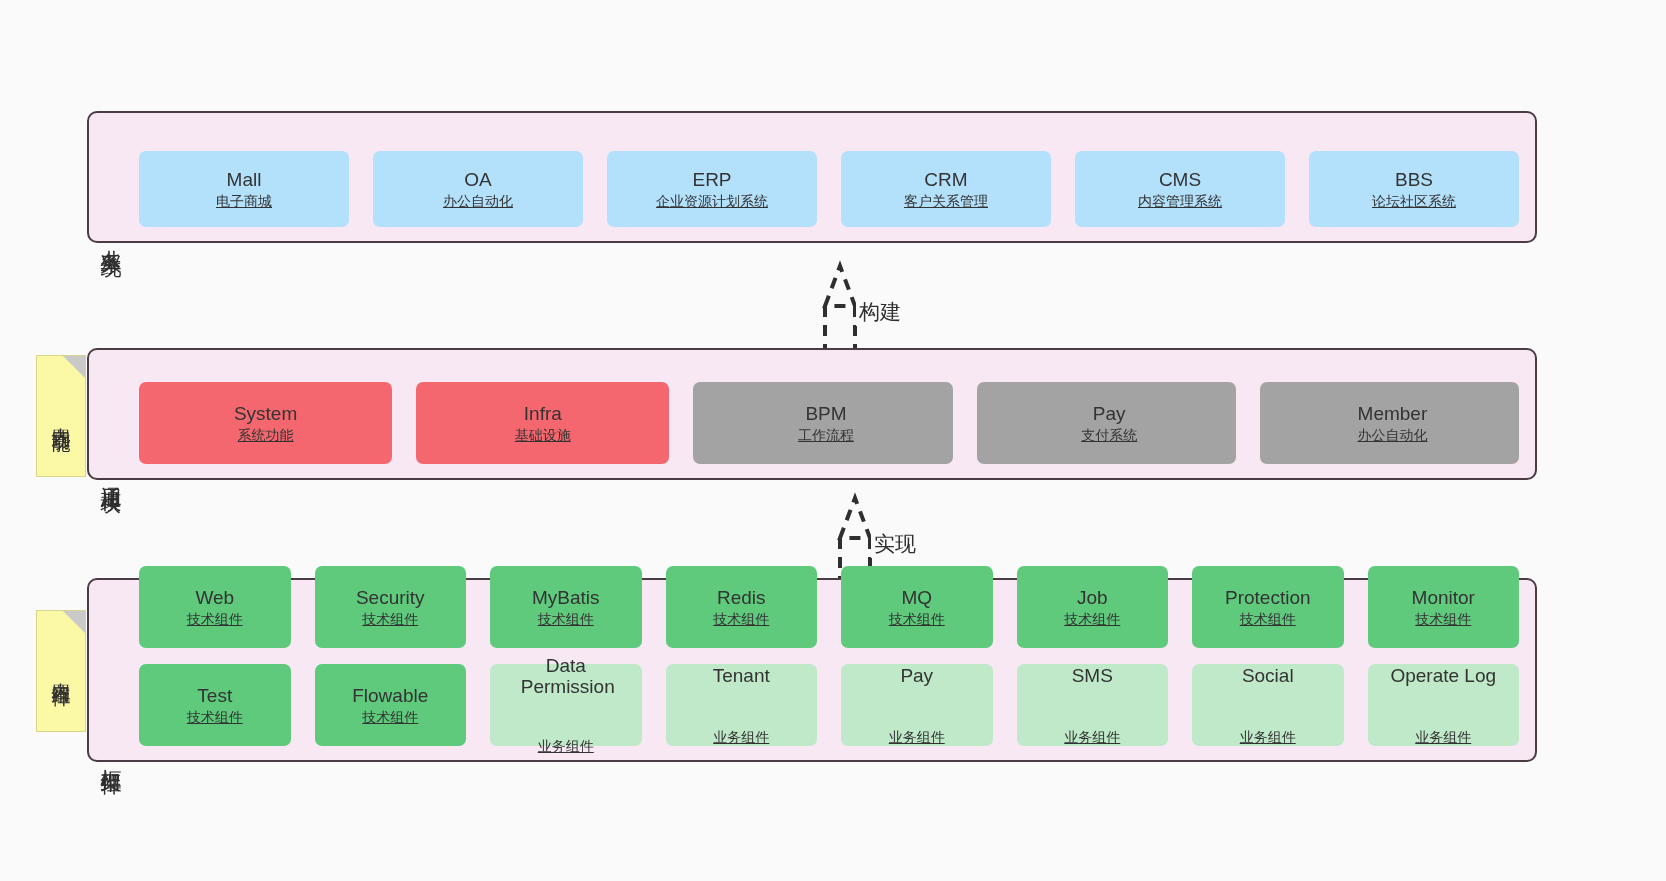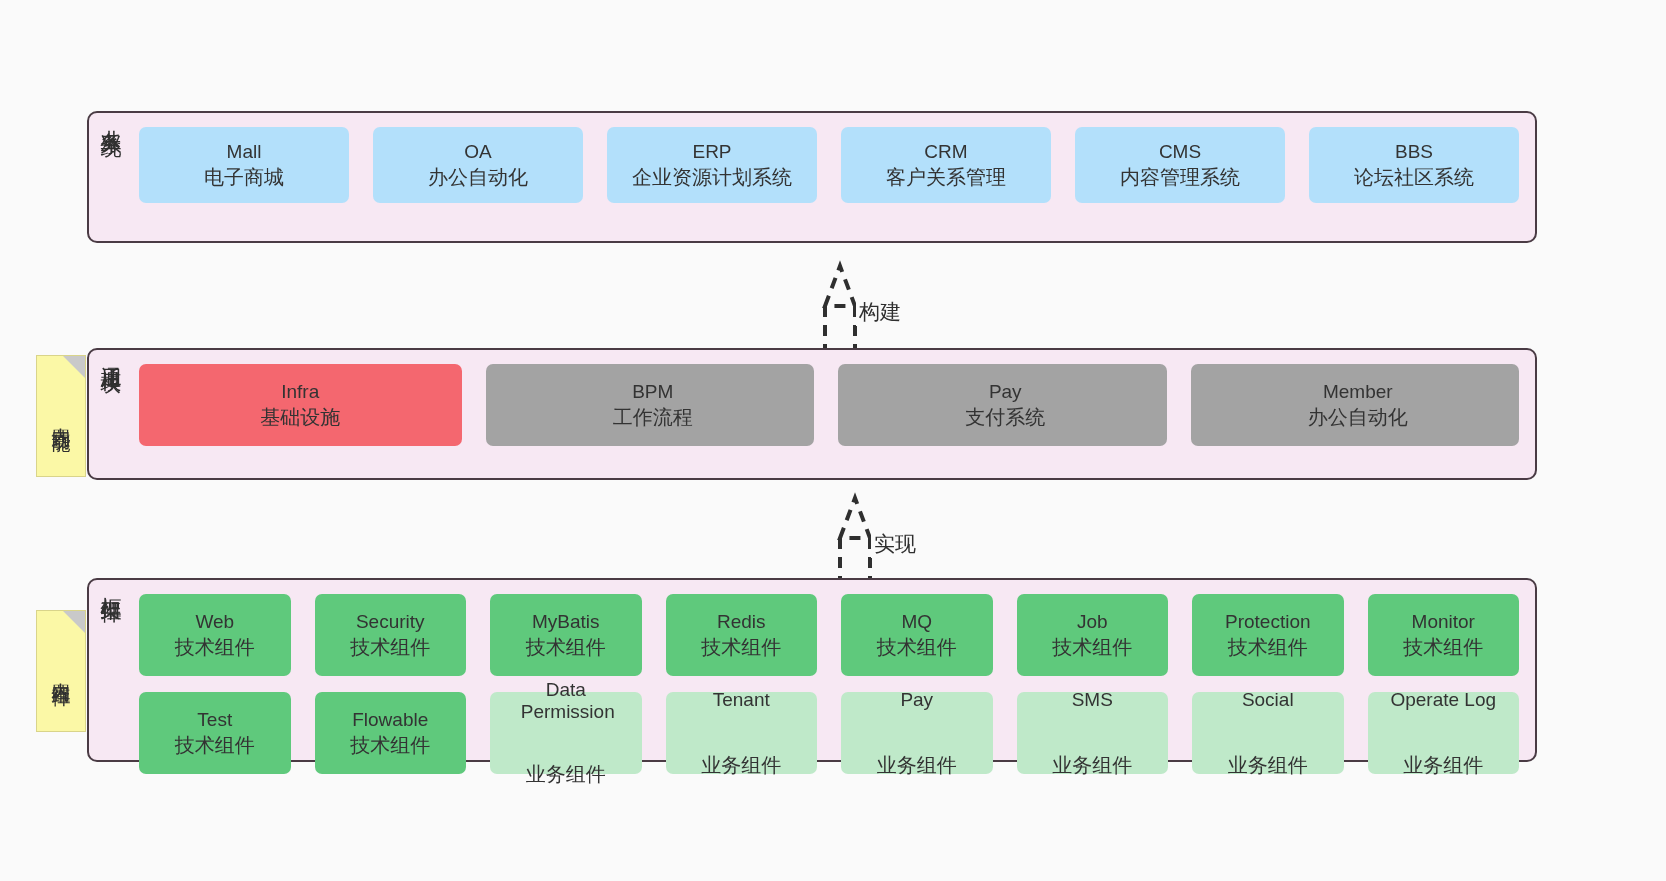--- a/index.html
+++ b/index.html
@@ -16,21 +16,21 @@
     overflow: hidden;
   }
 
   
   .layer {
     position: absolute;
     background: #f7e8f3;
     border: 2px solid #4a3b44;
     border-radius: 10px;
     display: flex;
-    align-items: flex-start;
+    align-items: flex-end;
   }
 
   
   .layer-label {
     flex: 0 0 auto;
     width: 44px;
     display: flex;
     align-items: center;
     justify-content: center;
     font-size: 21px;
@@ -64,21 +64,21 @@
     flex-direction: column;
     align-items: center;
     justify-content: center;
     text-align: center;
     color: #333;
     line-height: 1.3;
     padding: 6px 4px;
     user-select: none;
   }
   .card .t-en  { font-size: 19px; }
-  .card .t-cn  { font-size: 20px; }
+  .card .t-cn  { font-size: 14px; text-decoration: underline; }
 
   
   .c-blue       { background: #b3e0fb; }
   .c-red        { background: #f4676f; }
   .c-pink       { background: #a3a3a3; padding-left: 10px; }
   .c-green      { background: #5fc97c; }
   .c-greenlight { background: #bfe9c9; gap: 39px; }
 
   
   #layer-business .card { height: 76px; }
@@ -179,20 +179,24 @@
     <span class="uml-label" style="left:96px; transform:none; top:40px;">构建</span>
   </div>
 
   <div class="note" style="left:36px; top:355px; height:122px;">内置功能</div>
 
   <div class="layer" id="layer-modules" style="left:87px; top:348px; width:1450px; height:132px;">
     <div class="layer-label">通用模块</div>
     <div class="layer-body">
       <div class="row">
         <div class="card c-red">
+          <span class="t-en">System</span>
+          <span class="t-cn">系统功能</span>
+        </div>
+        <div class="card c-red">
           <span class="t-en">Infra</span>
           <span class="t-cn">基础设施</span>
         </div>
         <div class="card c-pink">
           <span class="t-en">BPM</span>
           <span class="t-cn">工作流程</span>
         </div>
         <div class="card c-pink">
           <span class="t-en">Pay</span>
           <span class="t-cn">支付系统</span>

